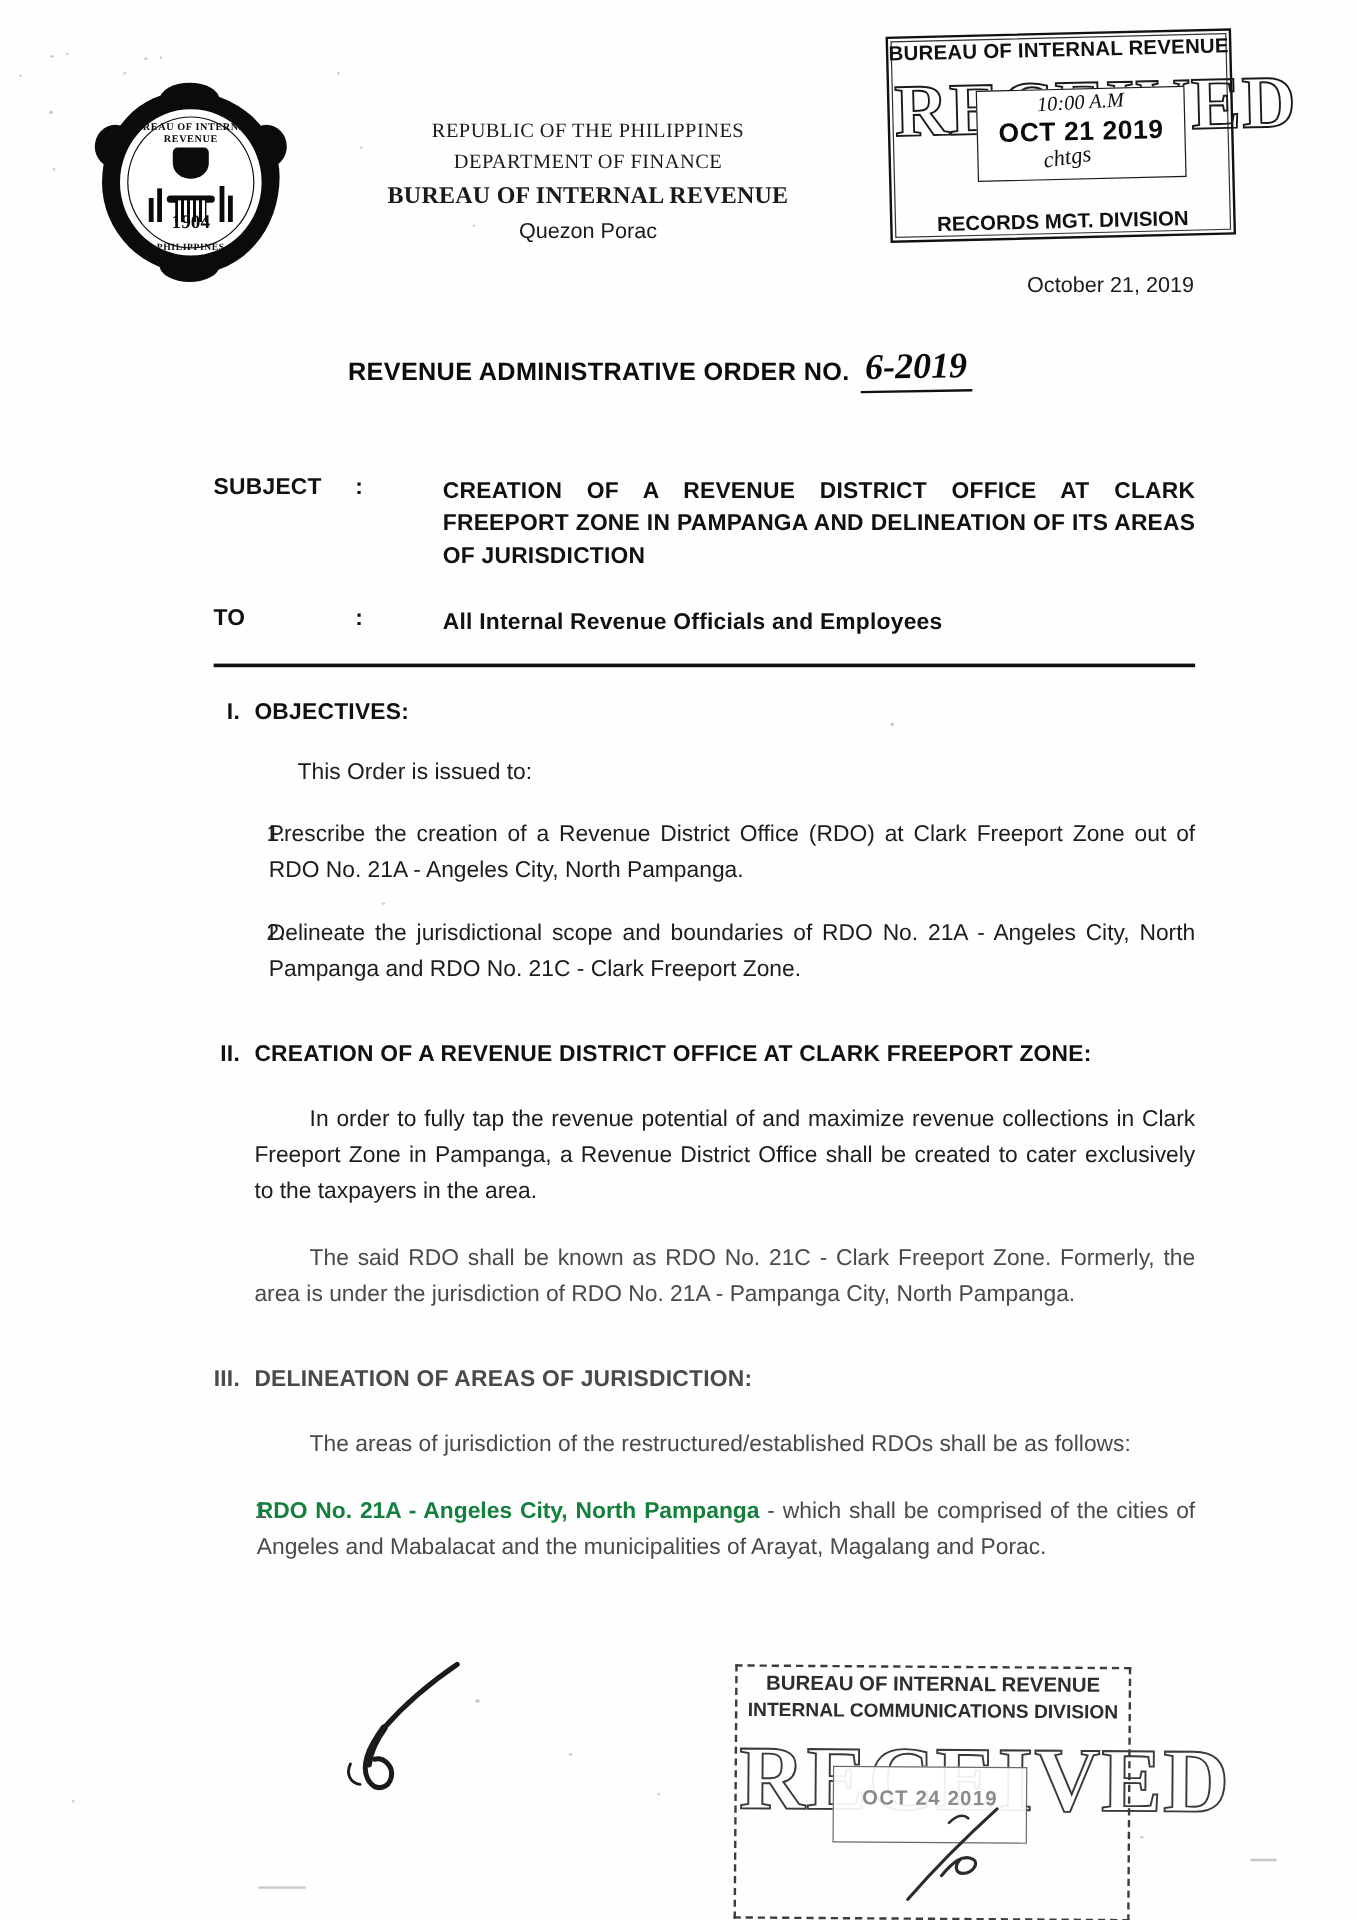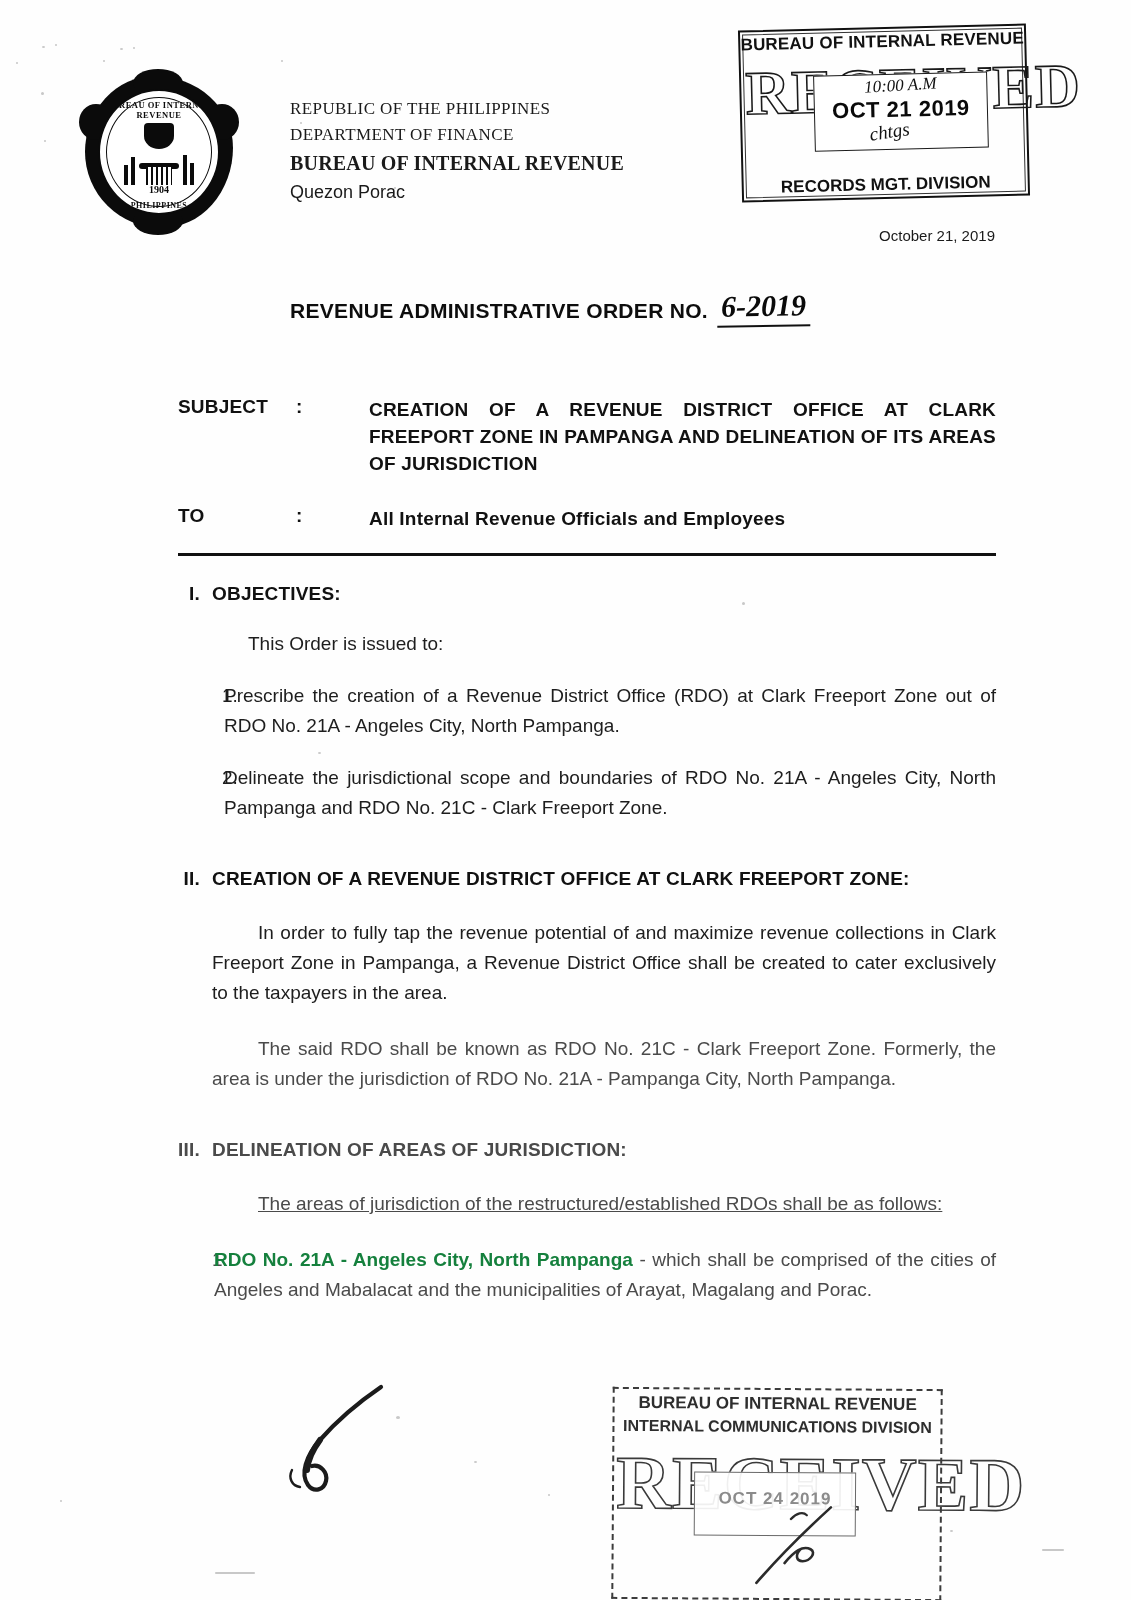--- a/index.html
+++ b/index.html
@@ -85,21 +85,21 @@
     letter-spacing: .5px;
   }
   .seal-text-top  { top: 9px;  font-size: 8.5px; }
   .seal-text-bottom { bottom: 3px; font-size: 8px; }
   .seal-year {
     position: absolute;
     bottom: 18px;
     width: 100%;
     text-align: center;
     font-family: "Liberation Serif", serif;
-    font-size: 10px;
+    font-size: 16px;
     font-weight: bold;
     color: #0b0b0b;
   }
   .seal-emblem {
     position: absolute;
     left: 50%;
     top: 30px;
     transform: translateX(-50%);
     width: 74px;
     height: 64px;
@@ -139,20 +139,21 @@
     height: 18px;
     background: repeating-linear-gradient(90deg,#0b0b0b 0 2px,#fff 2px 5px);
   }
 
   
   .letterhead {
     position: absolute;
     left: 290px;
     top: 96px;
     width: 400px;
+    text-align: center;
     font-family: "Liberation Serif", serif;
     color: #1a1a1a;
   }
   .lh-1, .lh-2 {
     font-size: 17px;
     letter-spacing: .4px;
     line-height: 26px;
   }
   .lh-3 {
     font-size: 20px;
@@ -259,21 +260,21 @@
     font-size: 19px;
     color: #111;
     transform: rotate(-7deg);
   }
 
   
   .doc-date {
     position: absolute;
     right: 136px;
     top: 227px;
-    font-size: 15px;
+    font-size: 18px;
     color: #1a1a1a;
   }
 
   
   .title-row {
     position: absolute;
     left: 290px;
     top: 291px;
     display: flex;
     align-items: baseline;
@@ -588,21 +589,21 @@
       <span class="sec-num">II.</span>
       <span class="sec-title">CREATION OF A REVENUE DISTRICT OFFICE AT CLARK FREEPORT ZONE:</span>
     </div>
     <div class="para indent" style="margin-left:34px;margin-top:26px;">In order to fully tap the revenue potential of and maximize revenue collections in Clark Freeport Zone in Pampanga, a Revenue District Office shall be created to cater exclusively to the taxpayers in the area.</div>
     <div class="para indent faded" style="margin-left:34px;margin-top:26px;">The said RDO shall be known as RDO No. 21C - Clark Freeport Zone. Formerly, the area is under the jurisdiction of RDO No. 21A - Pampanga City, North Pampanga.</div>
 
     <div class="sec-head faded" style="margin-top:42px;">
       <span class="sec-num">III.</span>
       <span class="sec-title">DELINEATION OF AREAS OF JURISDICTION:</span>
     </div>
-    <div class="para faded" style="margin-left:34px;text-indent:46px;margin-top:26px;text-decoration:underline;">The areas of jurisdiction of the restructured/established RDOs shall be as follows:</div>
+    <div class="para faded" style="margin-left:34px;text-indent:46px;margin-top:26px;">The areas of jurisdiction of the restructured/established RDOs shall be as follows:</div>
     <div class="olist">
       <div class="oitem bold-lead faded" style="margin-top:26px;">
         <span class="onum" style="padding-left:34px;width:36px;">1.</span>
         <span class="otext"><b>RDO No. 21A - Angeles City, North Pampanga</b><span> - which shall be comprised of the cities of Angeles and Mabalacat and the municipalities of Arayat, Magalang and Porac.</span></span>
       </div>
     </div>
 
   </div>
 
   <svg class="sig-mark" viewBox="0 0 110 115" xmlns="http://www.w3.org/2000/svg">

